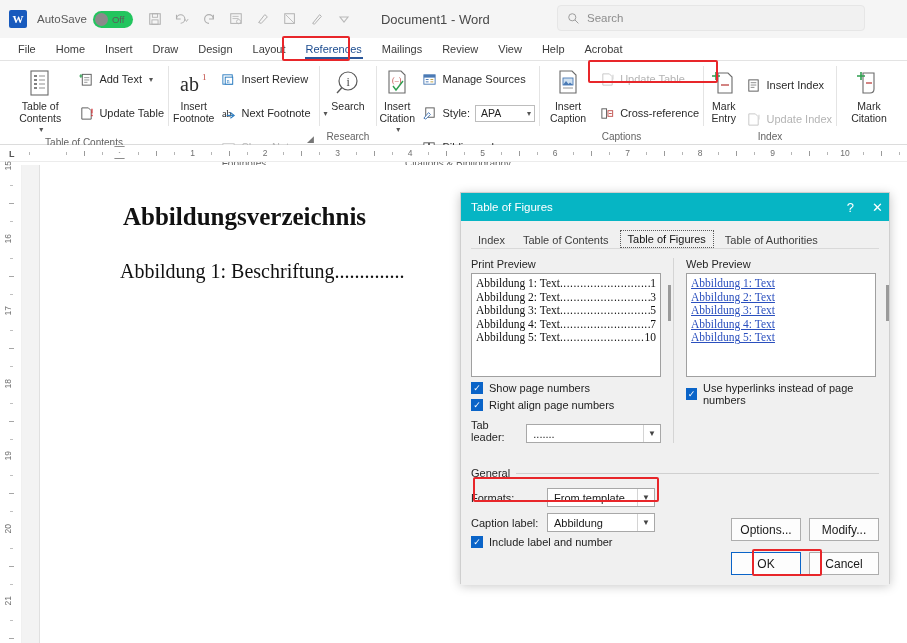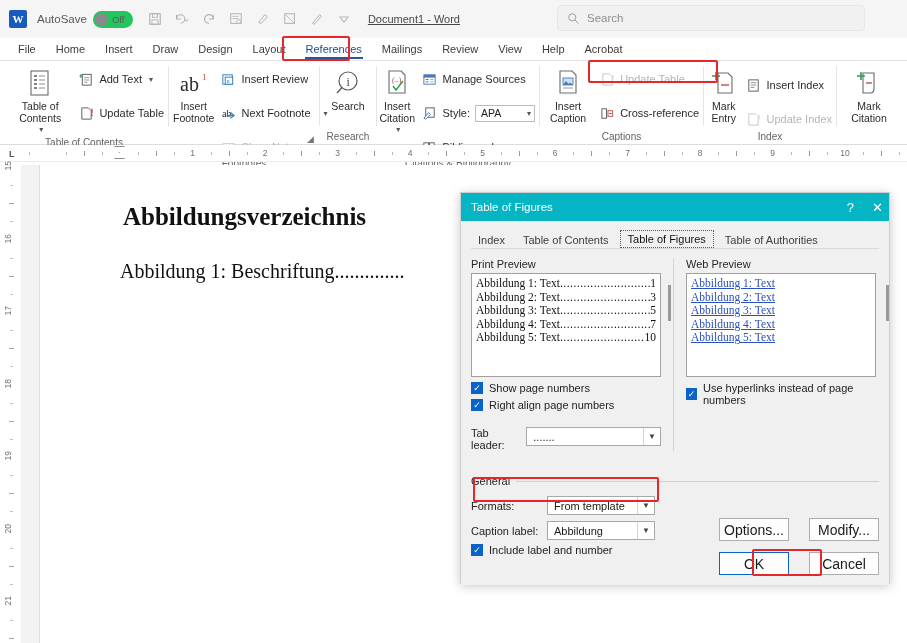--- a/index.html
+++ b/index.html
@@ -33,21 +33,21 @@
     width: 40px; height: 17px; border-radius: 9px;
     background: #22c55e; position: relative; display:flex; align-items:center;
   }
   .toggle .knob {
     width: 13px; height: 13px; border-radius: 50%;
     background: #8a8a8a; margin-left: 2px;
   }
   .toggle .off { font-size: 9.5px; color:#5a5a5a; margin-left:4px; }
   .qat { display:flex; align-items:center; gap: 11px; margin-left: 14px; }
   .qat-ico { width:16px; height:16px; opacity:.55; display:flex; align-items:center; justify-content:center; }
-  .doc-title { margin-left: 16px; color:#484848; font-size: 11px; text-decoration: underline; }
+  .doc-title { margin-left: 29px; color:#484848; font-size: 13px; }
   .searchbox {
     position:absolute; left: 557px; top: 5px;
     width: 308px; height: 26px;
     background: #f1f1f1; border: 1px solid #e6e6e6; border-radius: 4px;
     display:flex; align-items:center; padding-left: 9px; gap:7px;
   }
   .searchbox .ph { color:#8d8d8d; font-size: 11.5px; }
 
   
   .tabsrow {
@@ -178,21 +178,21 @@
   .preview.web .row a { color:#2a4fbe; text-decoration: underline; font-family:"Liberation Serif", serif; }
   .sbar {
     position:absolute; right:-10px; top:12px; width:3px; height:36px; background:#9a9a9a;
   }
 
   .cbrow { display:flex; align-items:center; gap:6px; margin-top: 5px; font-size: 11px; color:#222; }
   .cb {
     width: 12px; height: 12px; border:1px solid #0a64c8; background:#0a64c8;
     display:flex; align-items:center; justify-content:center; color:#fff; font-size:9px; line-height:1;
   }
-  .tlrow { display:flex; align-items:flex-start; gap:6px; margin-top: 16px; font-size: 11px; }
+  .tlrow { display:flex; align-items:flex-end; gap:6px; margin-top: 8px; font-size: 11px; }
   .combo {
     border:1px solid #a8a8a8; background:#fff; height: 19px;
     display:flex; align-items:center; justify-content:space-between; padding: 0 0 0 6px;
     font-size: 11px; color:#1a1a1a;
   }
   .combo .arrow {
     width: 17px; height: 17px; display:flex; align-items:center; justify-content:center;
     color:#444; font-size: 8px; border-left:1px solid #d4d4d4;
   }
 
@@ -203,21 +203,21 @@
     position:absolute; top:-7px; left:0; background:#f0f0f0; padding-right:6px;
     font-size: 11px; color:#262626;
   }
   .frow { display:flex; align-items:center; margin-top: 4px; font-size: 11px; }
   .frow .flab { width: 76px; color:#222; }
 
   .dlg-buttons { position:absolute; right:10px; bottom:44px; display:flex; gap:8px; }
   .dlg-buttons2 { position:absolute; right:10px; bottom:10px; display:flex; gap:8px; }
   .btn {
     min-width: 70px; height: 23px; background:#fdfdfd; border:1px solid #adadad;
-    font-size: 14px; color:#1a1a1a; display:flex; align-items:center; justify-content:center;margin-left:12px;
+    font-size: 12px; color:#1a1a1a; display:flex; align-items:center; justify-content:center;
   }
   .btn.default { border:1px solid #0a64c8; }
 </style>
 </head>
 <body>
 
 <div class="titlebar">
   <div class="word-logo">W</div>
   <div class="autosave-label">AutoSave</div>
   <div class="toggle">

